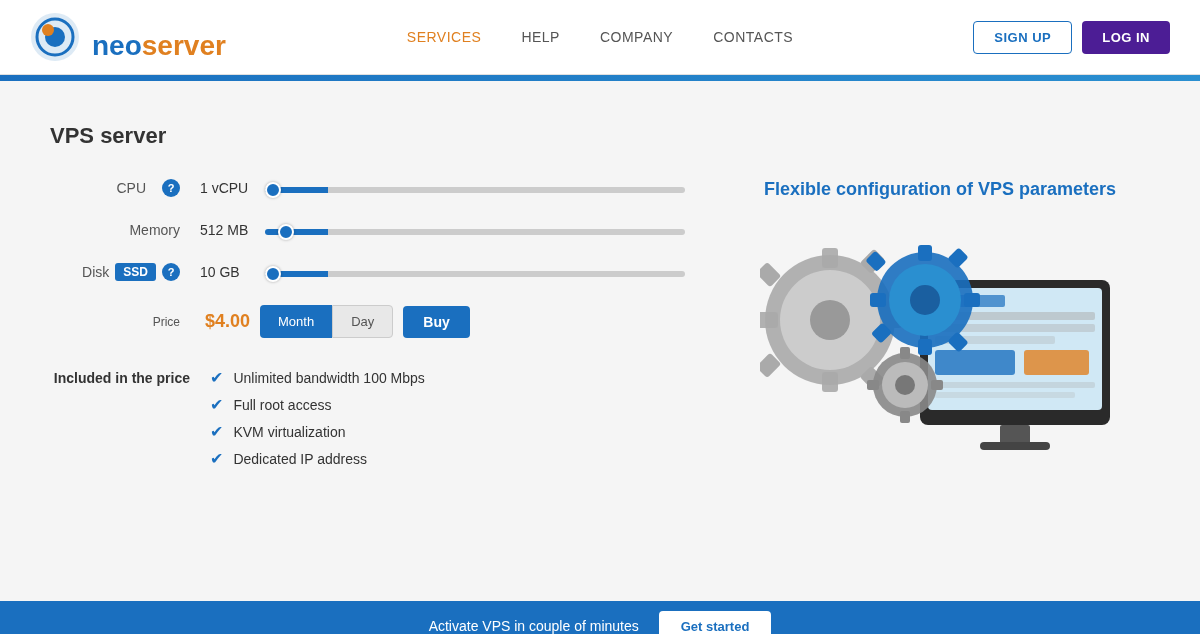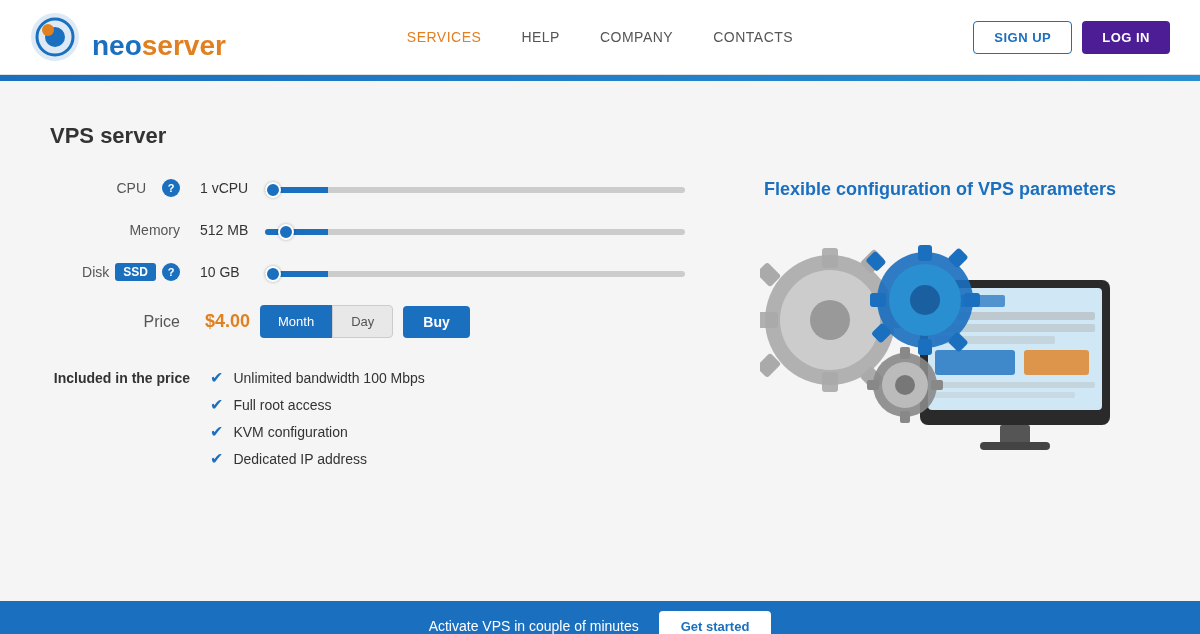--- a/index.html
+++ b/index.html
@@ -226,21 +226,21 @@
 
     
     .price-row {
       display: flex;
       align-items: center;
       margin-bottom: 30px;
     }
     .price-label {
       width: 140px;
       text-align: right;
-      font-size: 16px;
+      font-size: 12px;
       color: #555;
       padding-right: 10px;
       flex-shrink: 0;
     }
     .price-value {
       color: #e08020;
       font-size: 18px;
       font-weight: bold;
       padding: 0 15px;
       width: 70px;
@@ -452,21 +452,21 @@
           <li>
             <span class="check-icon">✔</span>
             <span>Unlimited bandwidth 100 Mbps</span>
           </li>
           <li>
             <span class="check-icon">✔</span>
             <span>Full root access</span>
           </li>
           <li>
             <span class="check-icon">✔</span>
-            <span>KVM configuration</span>
+            <span>KVM virtualization</span>
           </li>
           <li>
             <span class="check-icon">✔</span>
             <span>Dedicated IP address</span>
           </li>
         </ul>
       </div>
 
     </div>
 

